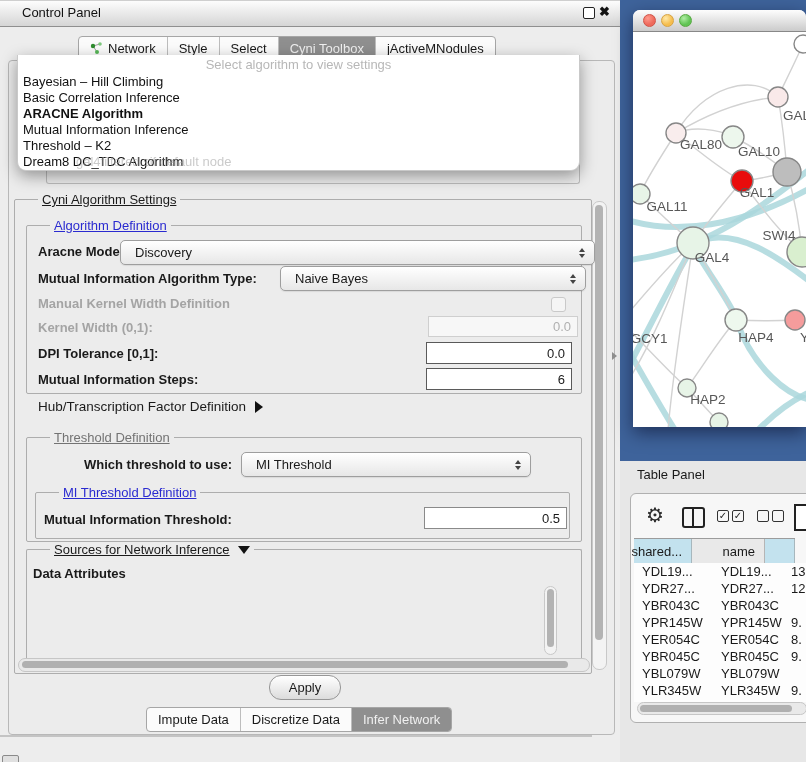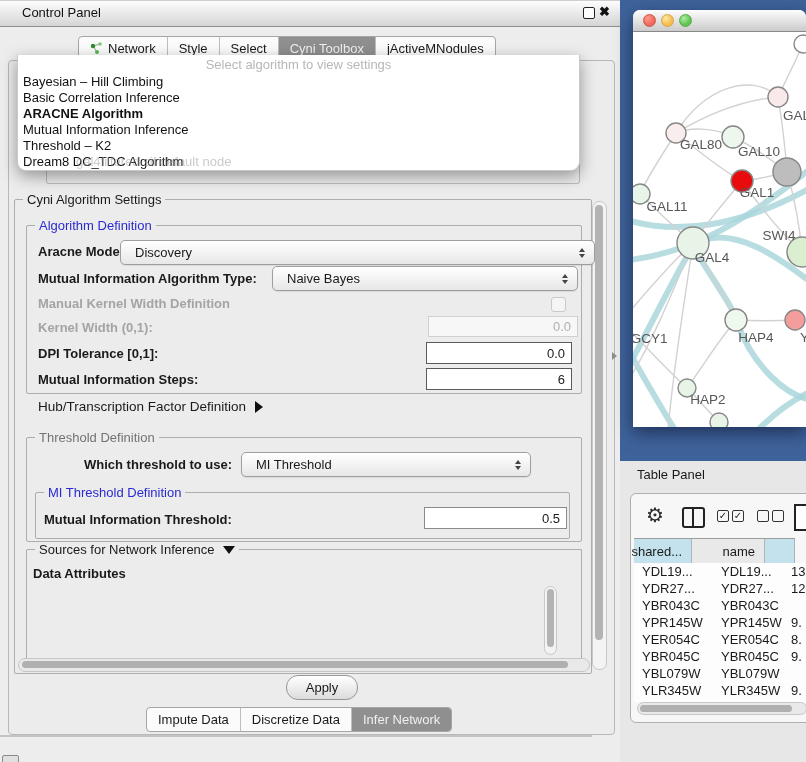--- a/index.html
+++ b/index.html
@@ -31,21 +31,21 @@
     background:#fff;border:1px solid #c9c9c9;border-top:none;border-radius:0 0 9px 9px;
     box-shadow:0 5px 16px rgba(0,0,0,.38);z-index:10;overflow:hidden;}
   #algo-placeholder{height:17px;text-align:center;color:#b7b7b7;padding-top:2px;}
   .algo-item{height:16px;line-height:16px;padding-left:5px;color:#111;}
   .algo-item.bold{font-weight:bold;}
   #ghost-combo-text{position:absolute;left:58px;bottom:1px;color:#9f9f9f;opacity:.55;}
   .hidden-grp{position:absolute;left:46px;top:150px;width:532px;height:33px;
     border:1px solid #bbb;border-top:none;border-radius:0 0 3px 3px;z-index:3;}
   
   .grp{position:absolute;border:1px solid #adadad;border-radius:2px;}
-  .grp-title{position:absolute;top:-8px;left:8px;background:#ececec;padding:0 4px;white-space:nowrap;}
+  .grp-title{position:absolute;top:-8px;left:23px;background:#ececec;padding:0 4px;white-space:nowrap;text-decoration:underline;}
   .blue{color:#2a2ad0;} .green{color:#737373;}
   .lbl{position:absolute;font-weight:bold;white-space:nowrap;}
   .lbl.gray{color:#a4a4a4;}
   .combo{position:absolute;height:23px;border:1px solid #9e9e9e;border-radius:5px;
     background:linear-gradient(#ffffff,#e7e7e7);display:flex;align-items:center;
     box-shadow:0 1px 1px rgba(0,0,0,.08);}
   .combo-text{padding-left:14px;flex:1;}
   .combo-arrows{width:16px;display:flex;flex-direction:column;align-items:center;gap:2px;padding-right:4px;}
   .tri-up{width:0;height:0;border-left:3.5px solid transparent;border-right:3.5px solid transparent;border-bottom:4.5px solid #444;}
   .tri-dn{width:0;height:0;border-left:3.5px solid transparent;border-right:3.5px solid transparent;border-top:4.5px solid #444;}
@@ -58,21 +58,21 @@
     border-top:6px solid transparent;border-bottom:6px solid transparent;margin-left:9px;vertical-align:-2px;}
   .tri-down{display:inline-block;width:0;height:0;border-top:8px solid #111;
     border-left:6px solid transparent;border-right:6px solid transparent;margin-left:8px;vertical-align:0px;}
   #attr-list{position:absolute;left:43px;top:585px;width:513px;height:69px;
     background:#fff;border:1px solid #c6c6c6;overflow:hidden;}
   .attr-item{height:16px;line-height:16px;padding-left:8px;background:#3b74d2;color:#fff;}
   .vscroll{position:absolute;background:#f3f3f3;border:1px solid #c8c8c8;border-radius:7px;}
   .vthumb{position:absolute;background:#b3b3b3;border-radius:5px;}
   .hscroll{position:absolute;background:#e9e9e9;border:1px solid #c6c6c6;border-radius:7px;}
   .hthumb{position:absolute;background:#b0b0b0;border-radius:5px;}
-  #apply-btn{position:absolute;left:286px;top:675px;width:70px;height:23px;
+  #apply-btn{position:absolute;left:269px;top:675px;width:70px;height:23px;
     background:linear-gradient(#ffffff,#dcdcdc);border:1px solid #979797;border-radius:12px;
     display:flex;align-items:center;justify-content:center;}
   .bottom-line{position:absolute;left:0;top:735px;width:592px;height:2px;background:#c4c4c4;}
   .mini-ico{position:absolute;left:2px;top:755px;width:15px;height:10px;
     border:1.5px solid #8a8a8a;background:#e0e0e0;border-radius:2px;}
   .top-tick{position:absolute;left:8px;top:0;width:2px;height:6px;background:#666;}
   .split-arrow{position:absolute;left:612px;top:352px;width:0;height:0;
     border-left:5px solid #8f8f8f;border-top:4px solid transparent;border-bottom:4px solid transparent;}
   
   #desktop{position:absolute;left:620px;top:0;width:186px;height:461px;background:#3e639b;}
@@ -179,21 +179,21 @@
   </div>
   <span class="lbl" style="left:38px;top:244px;">Aracne Mode:</span>
   <div class="combo" style="left:103px;top:240px;width:473px;margin-left:17px;">
     <span class="combo-text">Discovery</span>
     <span class="combo-arrows">
         <span class="tri-up"></span>
         <span class="tri-dn"></span>
       </span>
   </div>
   <span class="lbl" style="left:38px;top:271px;">Mutual Information Algorithm Type:</span>
-  <div class="combo" style="left:272px;top:266px;width:304px;">
+  <div class="combo" style="left:280px;top:266px;width:304px;">
     <span class="combo-text">Naive Bayes</span>
     <span class="combo-arrows">
         <span class="tri-up"></span>
         <span class="tri-dn"></span>
       </span>
   </div>
   <span class="lbl gray" style="left:38px;top:296px;">Manual Kernel Width Definition</span>
   <span class="checkbox" style="left:551px;top:297px;"></span>
   <span class="lbl gray" style="left:38px;top:320px;">Kernel Width (0,1):</span>
   <div class="field disabled" style="left:428px;top:316px;width:142px;height:19px;">

